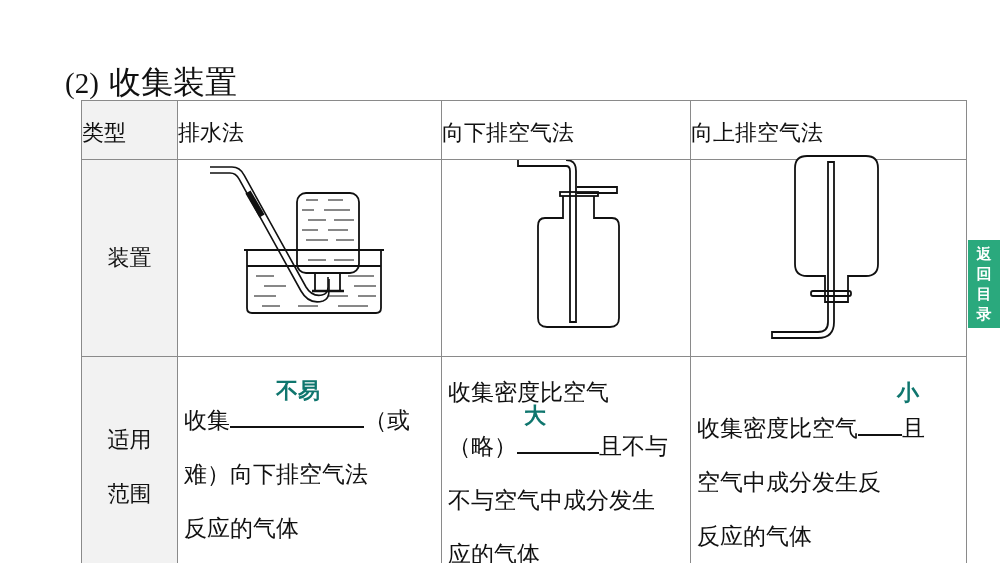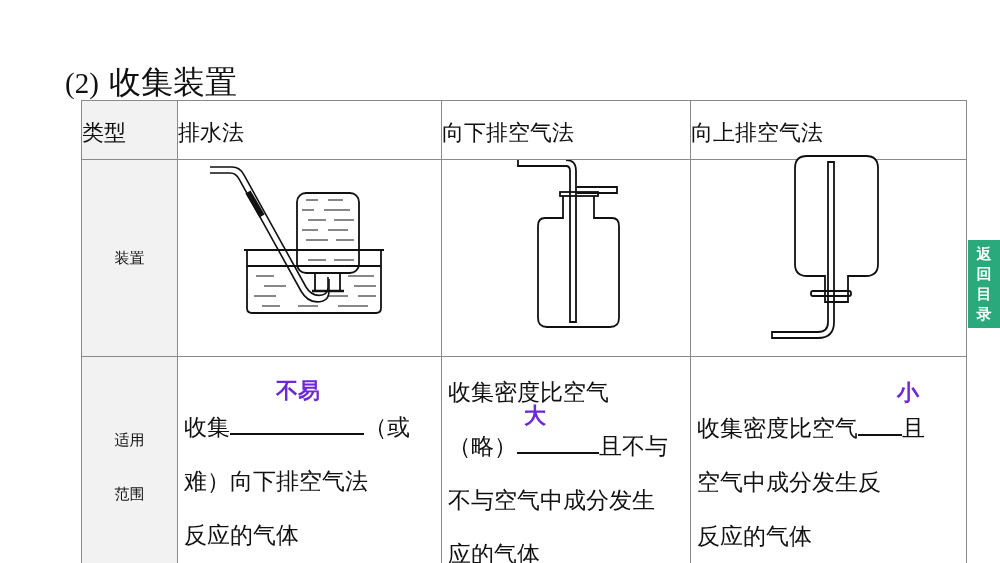--- a/index.html
+++ b/index.html
@@ -2,27 +2,27 @@
 <html><head>
 <meta charset="utf-8">
 <style>
   html, body { margin:0; padding:0; }
   body { width:1000px; height:563px; overflow:hidden; background:#ffffff; position:relative;
          font-family:"DejaVu Sans","Liberation Sans",sans-serif; color:#111; }
   .title { position:absolute; left:65px; top:62px; font-size:32px; line-height:40px; color:#111; white-space:nowrap; }
   .title .num { font-family:"Liberation Serif","DejaVu Serif",serif; font-size:29px; }
   table.grid { position:absolute; left:81px; top:100px; border-collapse:collapse; table-layout:fixed; }
   table.grid td { border:1.5px solid #8a8a8a; padding:0; vertical-align:middle; }
-  td.head { background:#f2f2f2; text-align:center; font-size:15px; }
+  td.head { background:#f2f2f2; text-align:center; font-size:22px; }
   td.hdr { text-align:left; font-size:22px; height:52px; padding-top:6px !important; }
   td.app { height:196px; position:relative; }
   td.use { height:220px; vertical-align:top !important; position:relative; font-size:23px; line-height:54px; }
   .use-text { position:absolute; left:6px; right:6px; top:10px; }
   .blank { display:inline-block; border-bottom:2px solid #111; height:24px; vertical-align:baseline; }
-  .ans { position:absolute; color:#6d28d9; font-weight:bold; font-size:22px; line-height:24px; }
+  .ans { position:absolute; color:#0f766e; font-weight:bold; font-size:22px; line-height:24px; }
   .side-tab { position:absolute; left:968px; top:240px; width:32px; height:88px; background:#2aa97d;
               color:#fff; font-weight:bold; font-size:15px; text-align:center; line-height:20px; padding-top:4px; box-sizing:border-box; }
   .side-tab span { display:block; }
   svg { position:absolute; }
   .left-two { line-height:54px; }
 </style>
 </head>
 <body>
 
 <div class="title">
@@ -114,21 +114,21 @@
   </tr>
   <tr>
     <td class="head" style="height:220px">
       <div class="left-two">
         <div>适用</div>
         <div>范围</div>
       </div>
     </td>
     <td class="use">
       <span class="ans" style="left:98px;top:22px">不易</span>
-      <div class="use-text" style="top:43px">
+      <div class="use-text" style="top:36px">
         <div><span>收集</span><span class="blank" style="width:134px"></span><span>（或</span></div>
         <div>难）向下排空气法</div>
         <div>反应的气体</div>
       </div>
     </td>
     <td class="use">
       <span class="ans" style="left:82px;top:47px">大</span>
       <div class="use-text" style="top:8px">
         <div>收集密度比空气</div>
         <div><span>（略）</span><span class="blank" style="width:82px"></span><span>且不与</span></div>

